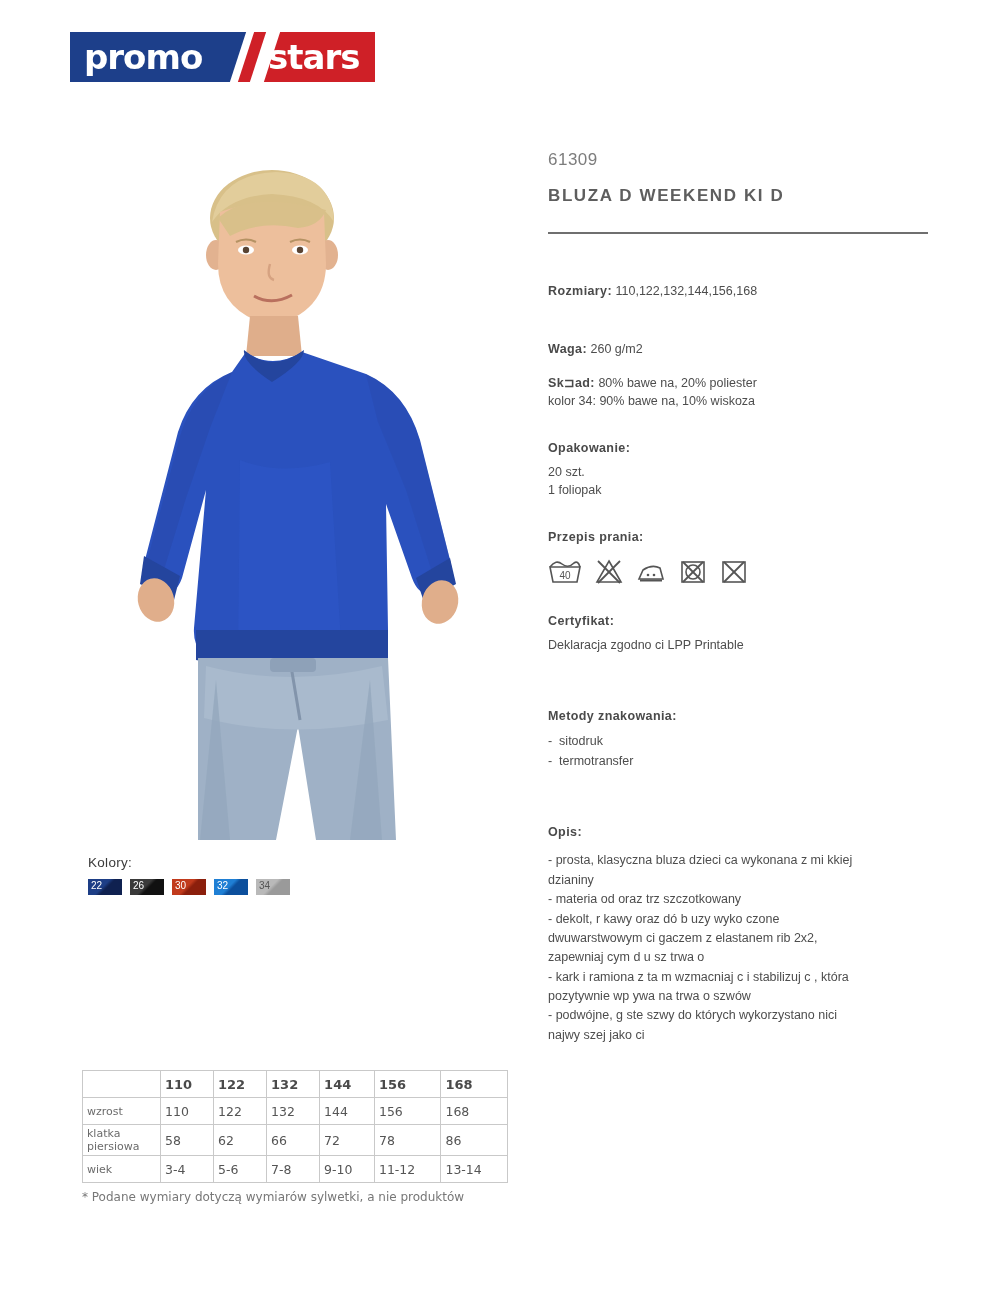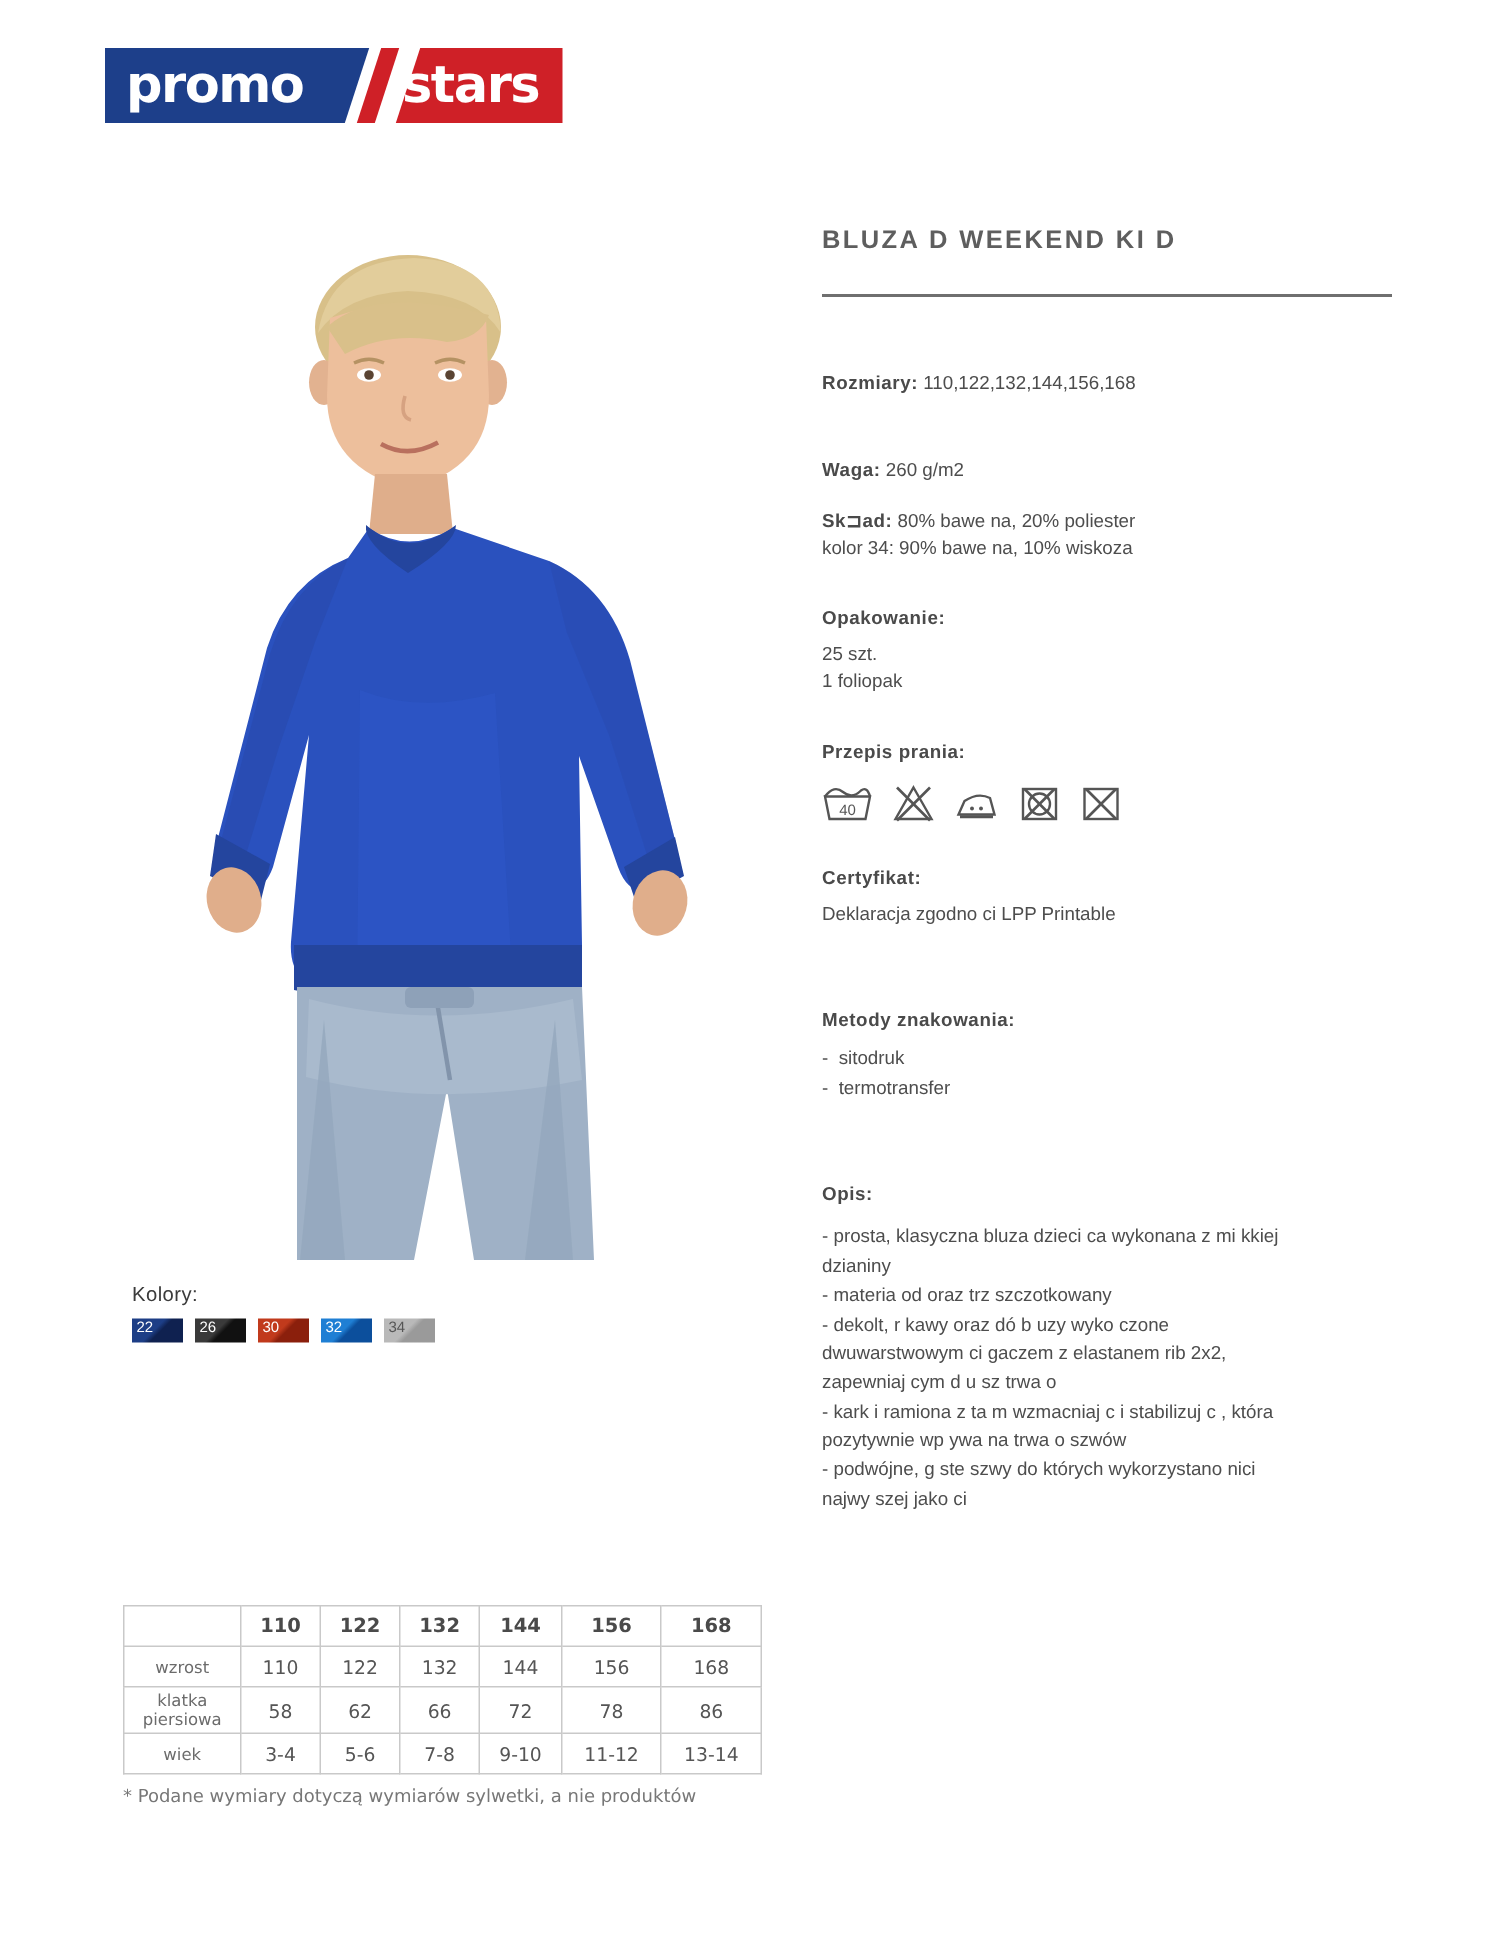--- a/index.html
+++ b/index.html
@@ -91,21 +91,21 @@
     position: absolute; left: 3px; top: 1px;
     font-size: 10px; color: #ffffff; line-height: 12px;
   }
   .swatch .num.dark { color: #555555; }
 
   
   .table-wrap { position: absolute; left: 82px; top: 1070px; width: 440px; }
   table.sizes { border-collapse: collapse; width: 426px; }
   table.sizes td, table.sizes th {
     border: 1px solid #c9c9c9;
-    text-align: center;
+    text-align: left;
     font-size: 12.5px;
     color: #555555;
     height: 27px;
     padding: 2px 4px;
     font-weight: normal;
     font-family: "DejaVu Sans", sans-serif;
   }
   table.sizes thead th { font-weight: bold; color: #4a4a4a; font-size: 13px; }
   table.sizes td.rowhdr { font-size: 11px; color: #6b6b6b; width: 78px; }
   table.sizes th.corner { border: 1px solid #c9c9c9; }
@@ -184,20 +184,21 @@
       <path d="M78 498 L268 498 L276 680 L196 680 L178 566 L156 680 L78 680 Z" fill="#9fb1c6"></path>
       <path d="M86 506 Q170 528 262 506 L268 560 Q170 580 84 558 Z" fill="#a9bacd"></path>
       <path d="M96 520 L110 680 L80 680 Z" fill="#93a7bd" opacity="0.8"></path>
       <path d="M250 520 L262 680 L230 680 Z" fill="#93a7bd" opacity="0.8"></path>
       <path d="M170 500 L180 560" stroke="#8294ab" stroke-width="3" fill="none"></path>
       <rect x="150" y="498" width="46" height="14" rx="4" fill="#8ea1b8"></rect>
     </svg>
   </div>
 
   <div class="info">
+    <div class="code">61309</div>
     <div class="title">BLUZA D WEEKEND KI D</div>
     <div class="rule"></div>
 
     <div class="row mt28">
       <span class="lbl">Rozmiary:</span>
       <span>110,122,132,144,156,168</span>
     </div>
 
     <div class="row mt40">
       <span class="lbl">Waga:</span>
@@ -205,21 +206,21 @@
     </div>
 
     <div class="row">
       <span class="lbl">Sk⊐ad:</span>
       <span>80% bawe na, 20% poliester</span>
       <div>kolor 34: 90% bawe na, 10% wiskoza</div>
     </div>
 
     <div class="row mt28">
       <div class="block-title">Opakowanie:</div>
-      <div class="small">25 szt.</div>
+      <div class="small">20 szt.</div>
       <div class="small">1 foliopak</div>
     </div>
 
     <div class="row mt28">
       <div class="block-title">Przepis prania:</div>
       <div class="wash">
 
         <svg width="34" height="26" viewBox="0 0 34 26">
           <path d="M2 9 L32 9 L29 24 L5 24 Z" fill="none" stroke="#555" stroke-width="1.6"></path>
           <path d="M2 9 Q8 1 14 6 Q20 11 26 5 Q30 2 32 9" fill="none" stroke="#555" stroke-width="1.6"></path>

